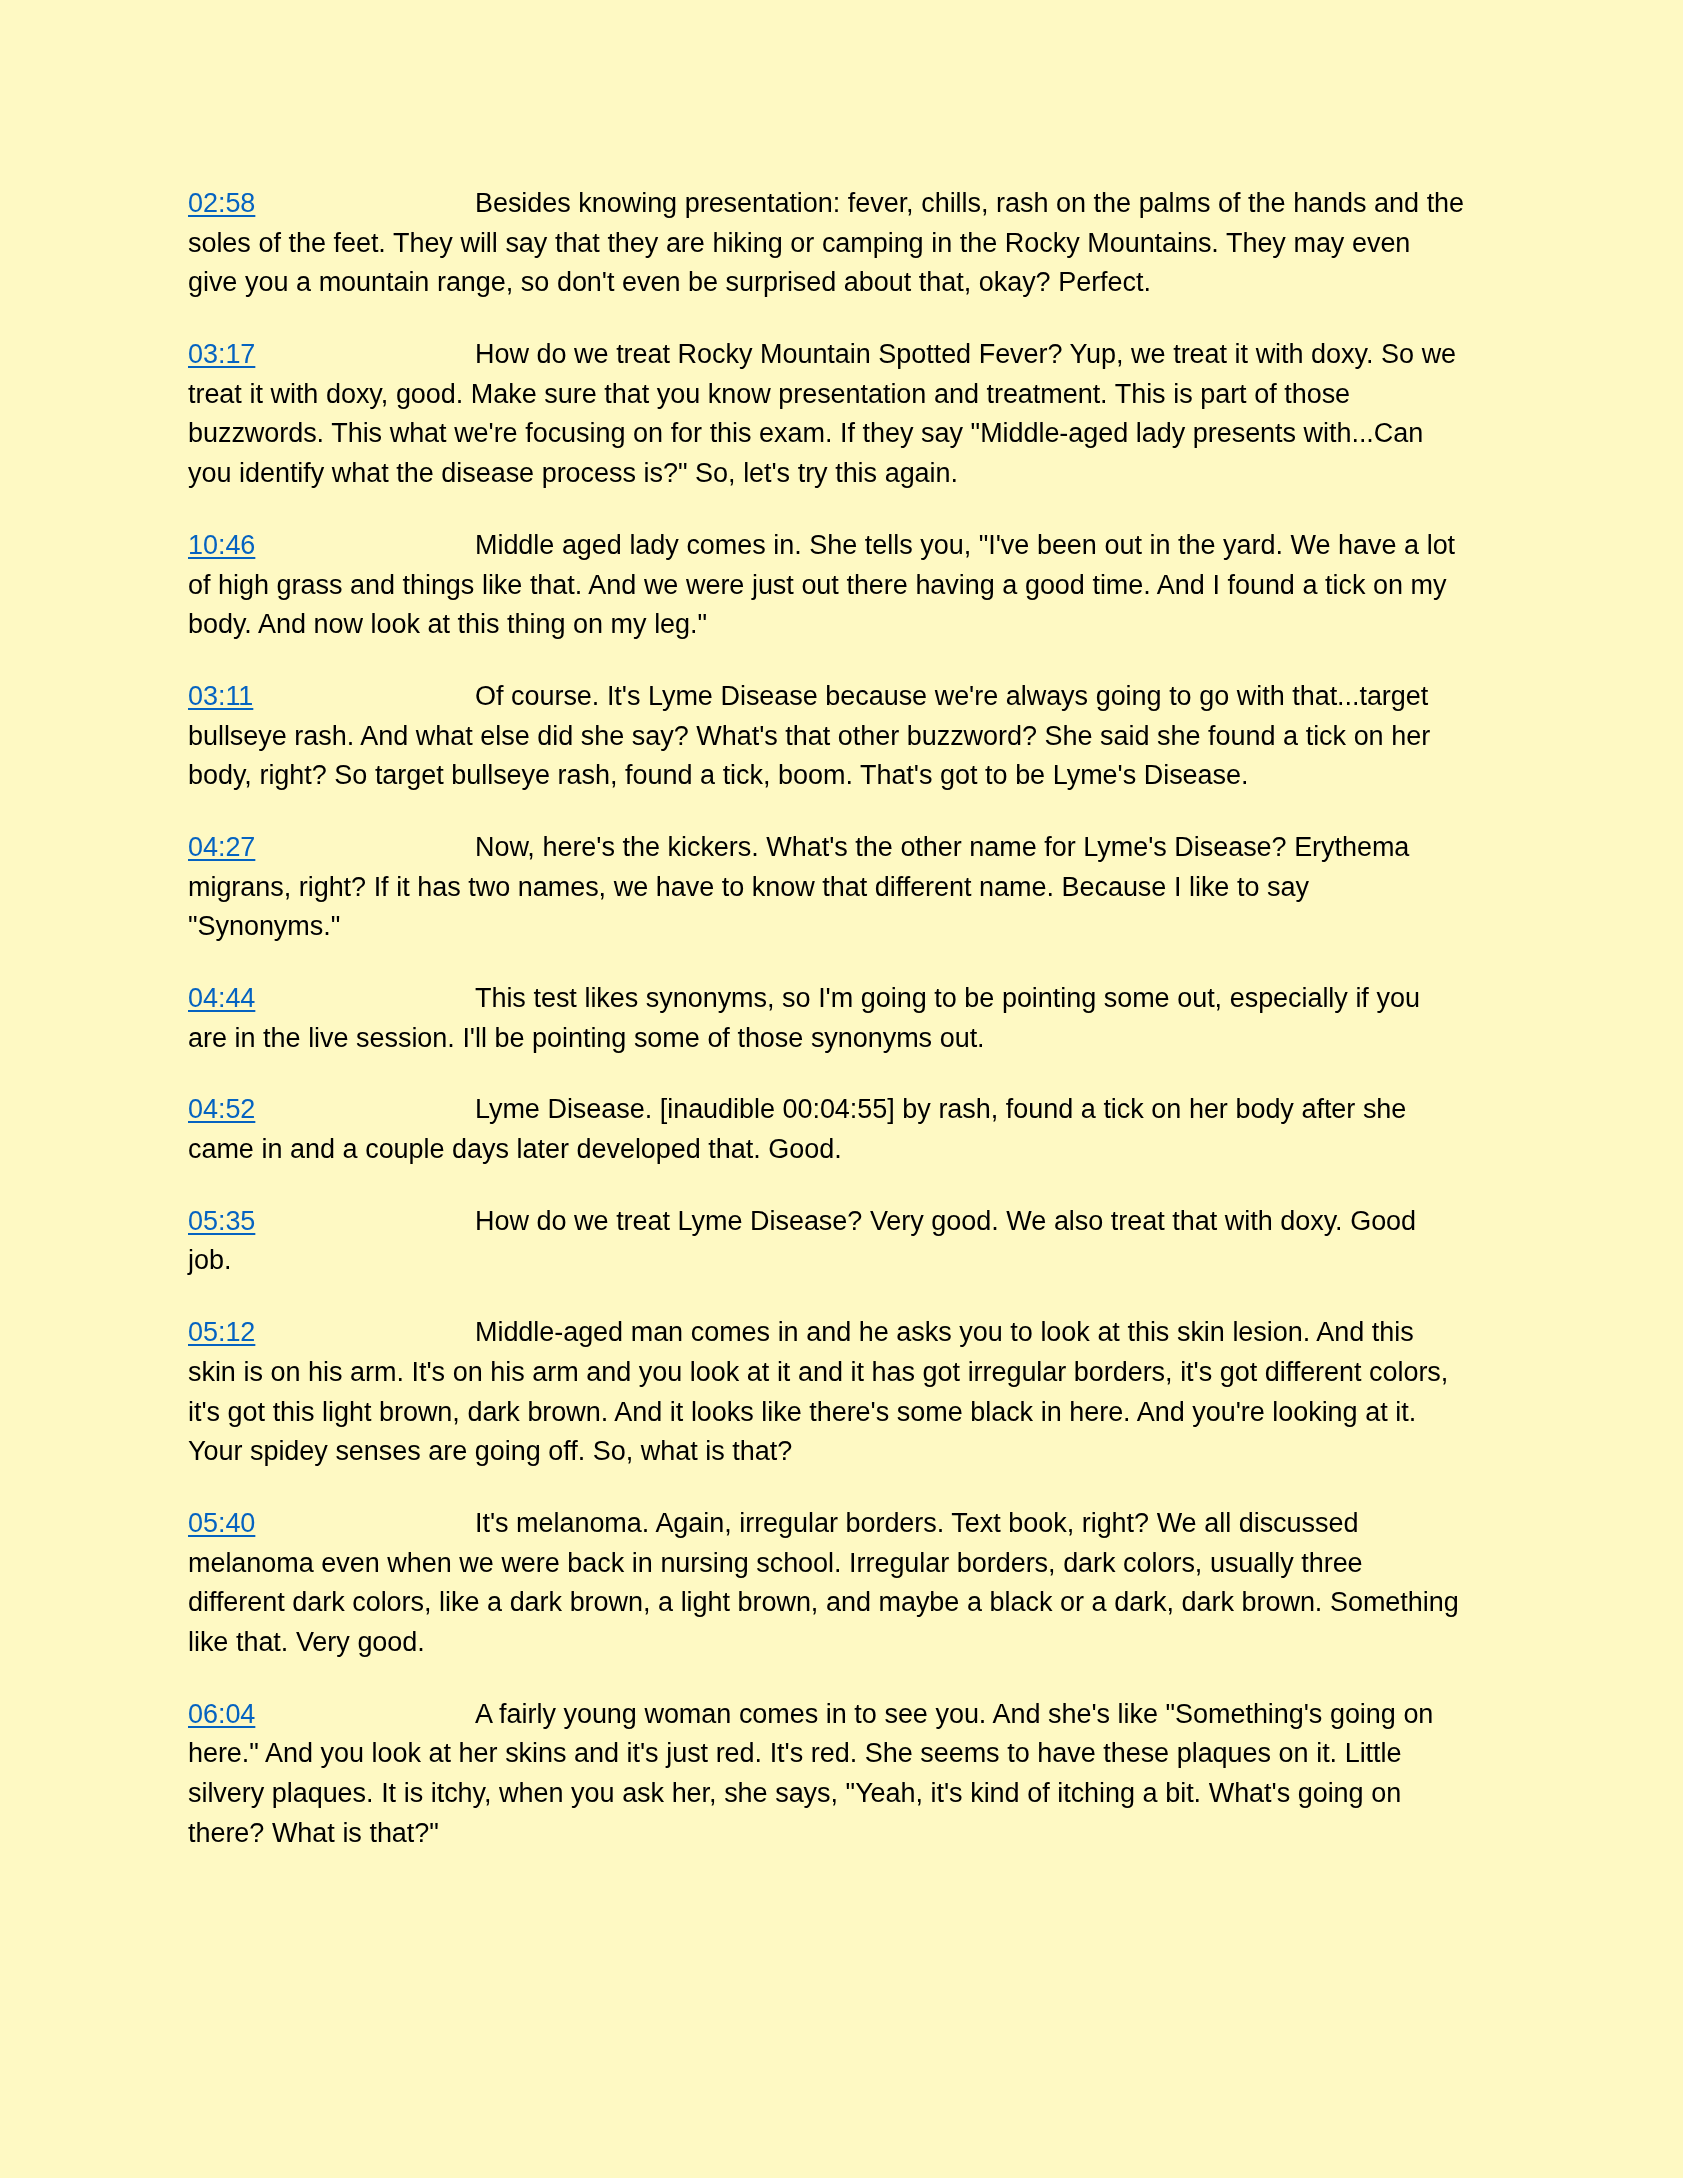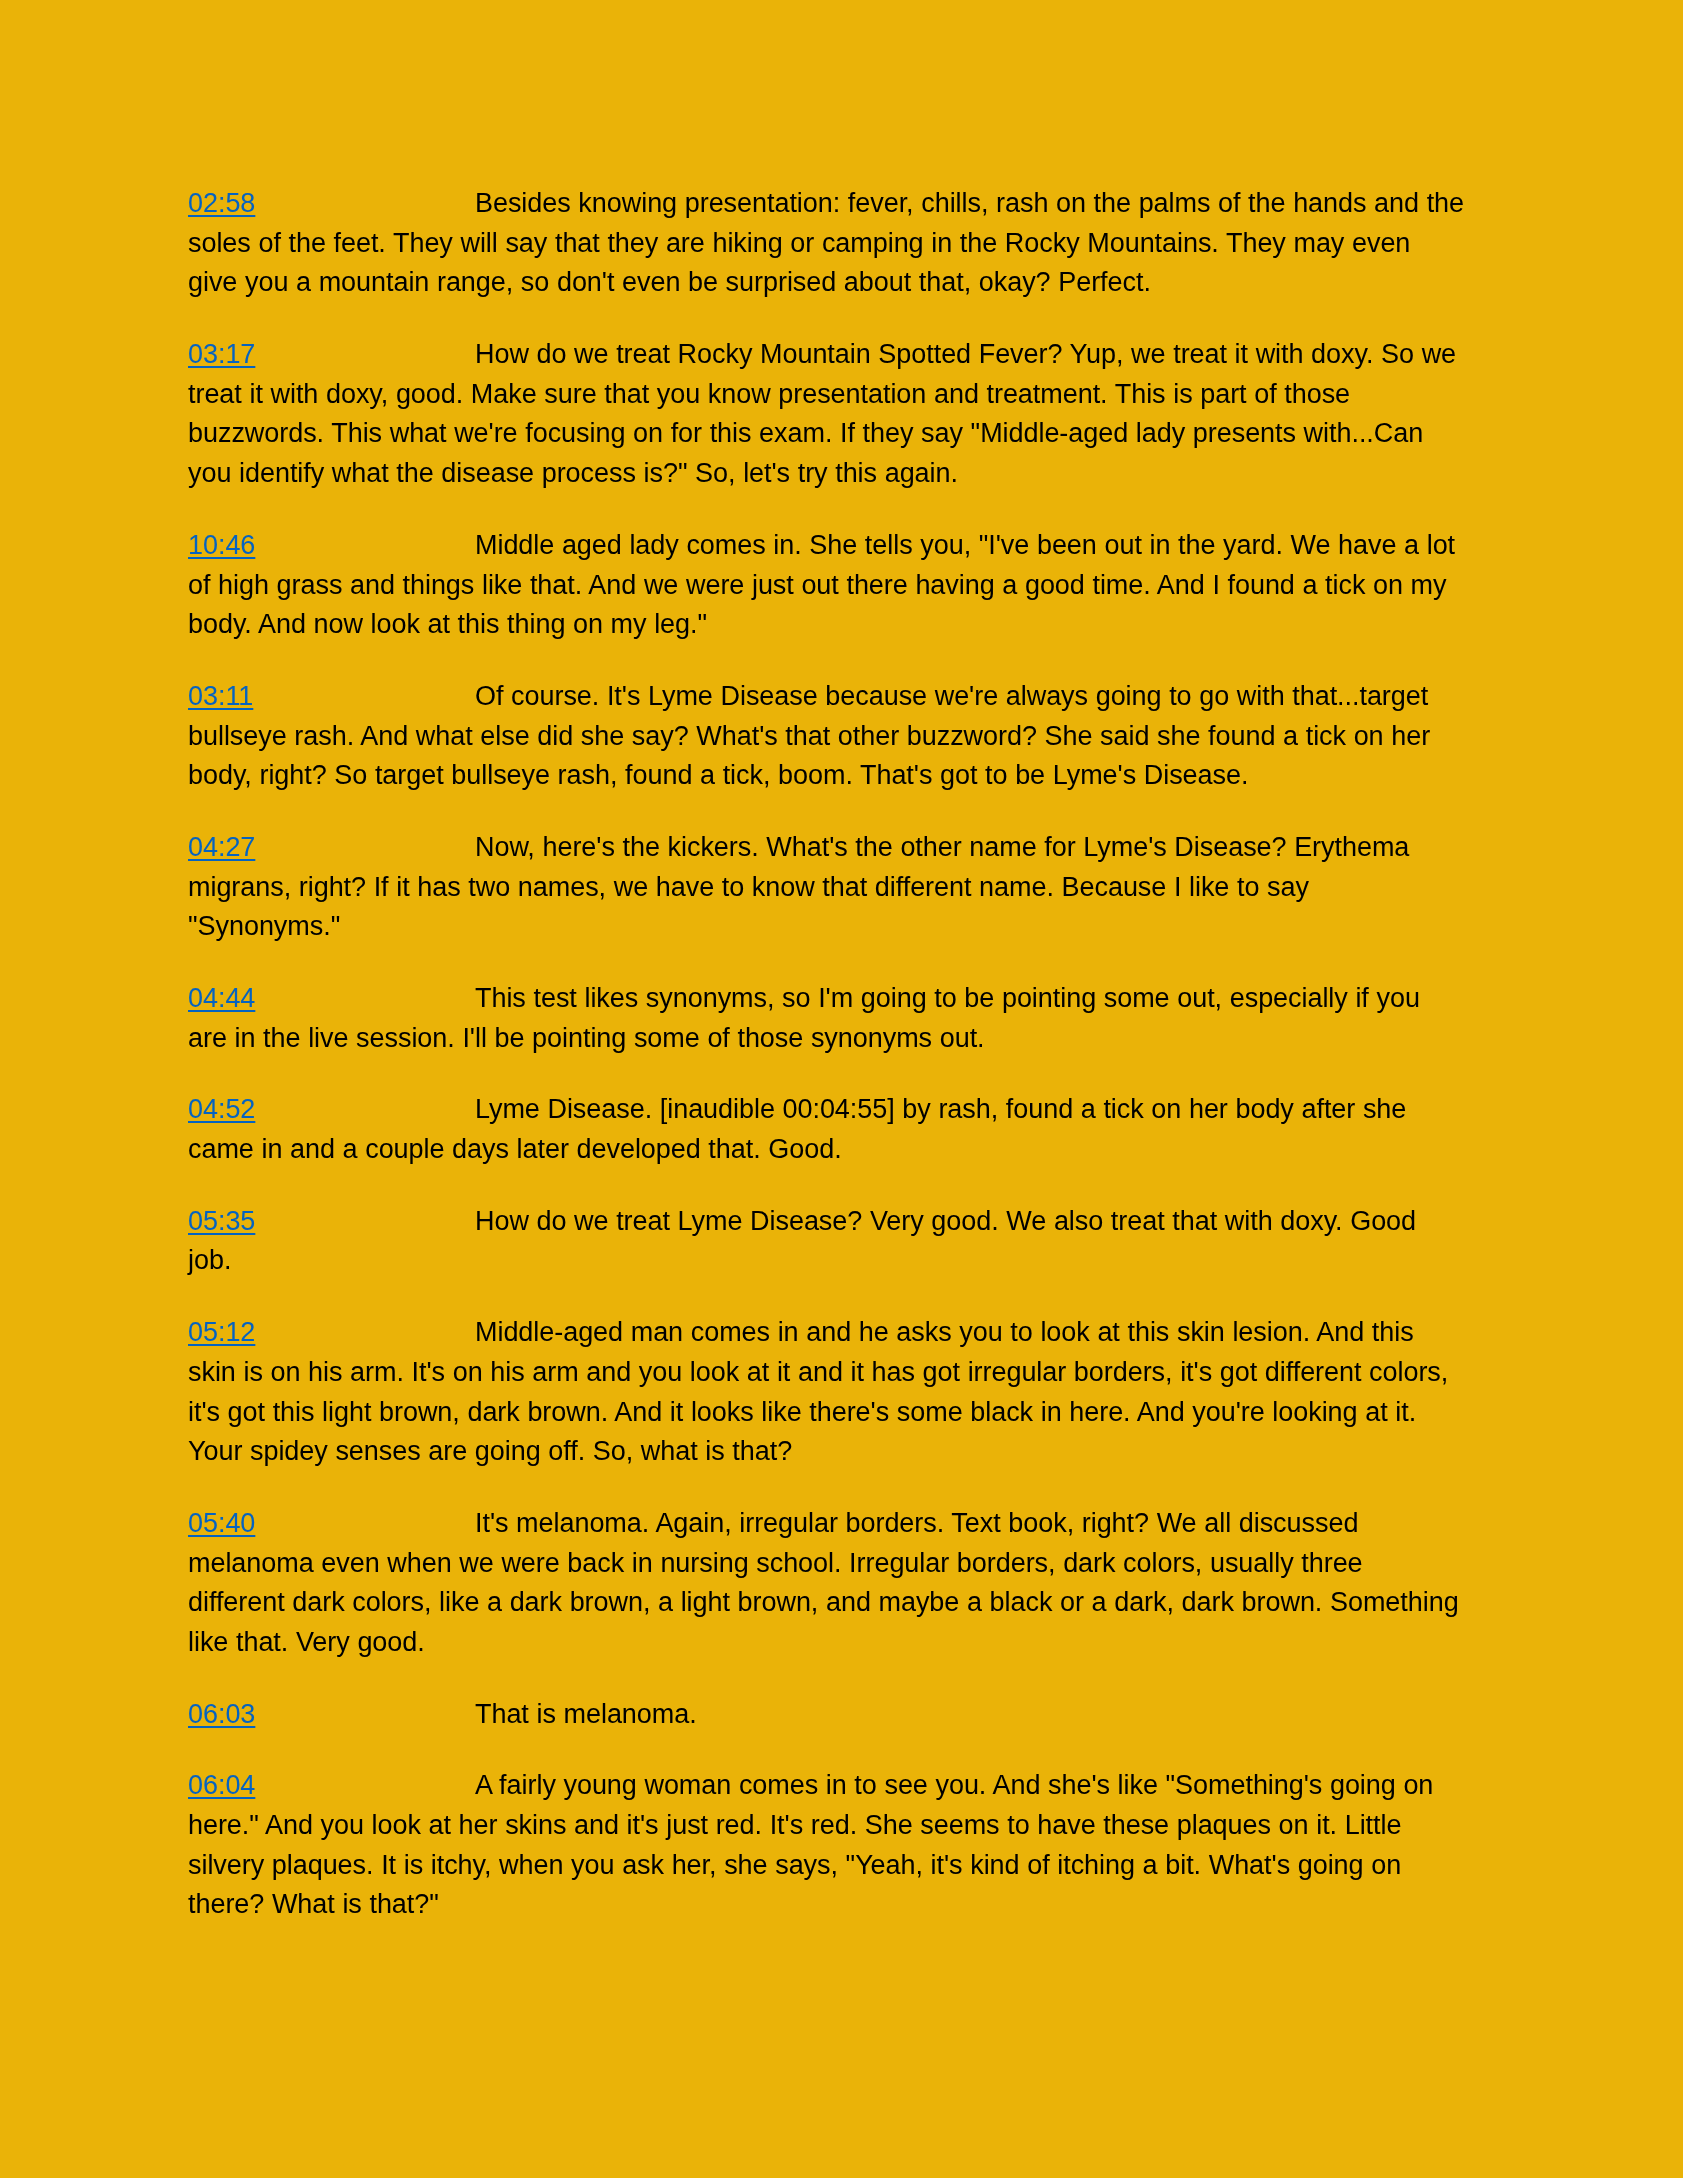--- a/index.html
+++ b/index.html
@@ -8,21 +8,21 @@
     padding: 0;
     background: #ffffff;
   }
   body {
     font-family: "Liberation Sans", sans-serif;
   }
   .page {
     position: relative;
     width: 1683px;
     height: 2178px;
-    background: #eab308;
+    background: #fef9c3;
     overflow: hidden;
     box-sizing: border-box;
   }
   .doc-body {
     position: absolute;
     left: 188px;
     top: 184px;
     width: 1277px;
   }
   .cue {
@@ -93,23 +93,20 @@
     </p>
 
     <p class="cue">
       <span class="tc-cell"><a class="timecode">05:12</a></span><span class="speech">Middle-aged man comes in and he asks you to look at this skin lesion. And this skin is on his arm. It's on his arm and you look at it and it has got irregular borders, it's got different colors, it's got this light brown, dark brown. And it looks like there's some black in here. And you're looking at it. Your spidey senses are going off. So, what is that?</span>
     </p>
 
     <p class="cue">
       <span class="tc-cell"><a class="timecode">05:40</a></span><span class="speech">It's melanoma. Again, irregular borders. Text book, right? We all discussed melanoma even when we were back in nursing school. Irregular borders, dark colors, usually three different dark colors, like a dark brown, a light brown, and maybe a black or a dark, dark brown. Something like that. Very good.</span>
     </p>
 
-    <p class="cue">
-      <span class="tc-cell"><a class="timecode">06:03</a></span><span class="speech">That is melanoma.</span>
-    </p>
 
     <p class="cue">
       <span class="tc-cell"><a class="timecode">06:04</a></span><span class="speech">A fairly young woman comes in to see you. And she's like "Something's going on here." And you look at her skins and it's just red. It's red. She seems to have these plaques on it. Little silvery plaques. It is itchy, when you ask her, she says, "Yeah, it's kind of itching a bit. What's going on there? What is that?"</span>
     </p>
 
   </div>
 </div>
 
 
 </body></html>

